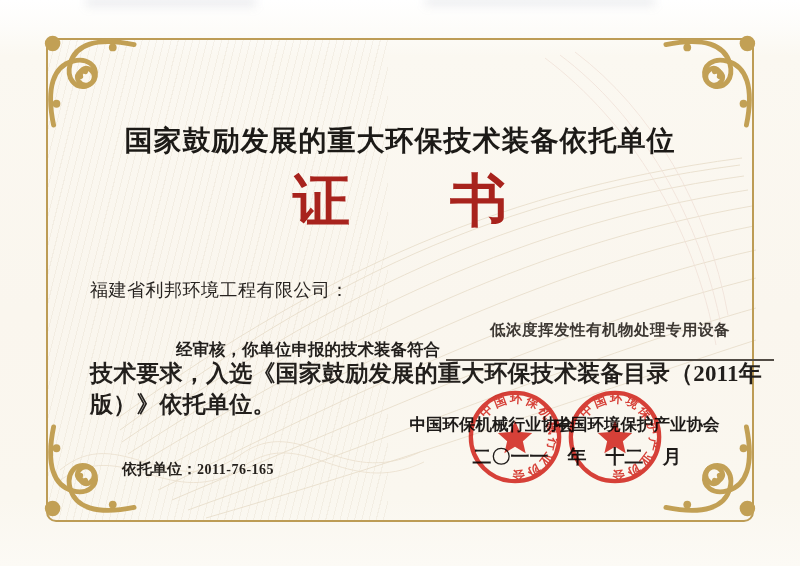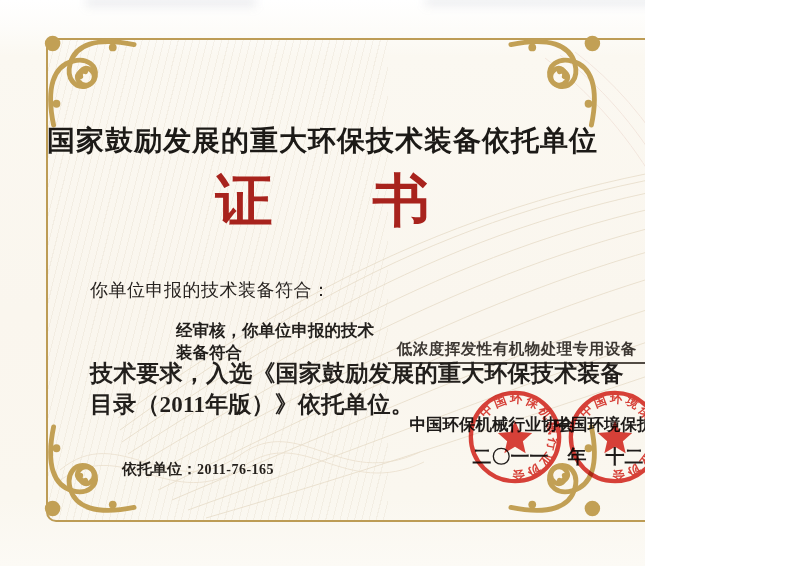--- a/index.html
+++ b/index.html
@@ -1,17 +1,17 @@
 <!DOCTYPE html>
 <html><head>
 <meta charset="utf-8">
 <style>
   html,body{margin:0;padding:0;background:#ffffff;}
   .scan{
-    position:relative;width:645px;height:566px;overflow:hidden;
+    position:relative;width:800px;height:566px;overflow:hidden;
     font-family:"Liberation Serif","DejaVu Serif",serif;
     background:linear-gradient(180deg,#ffffff 0%,#fdfcf9 5%,#fbf8f1 10%,#faf6ee 55%,#faf7ef 88%,#fcfaf5 100%);
   }
   
   .smudge{position:absolute;background:rgba(125,135,155,.14);filter:blur(5px);}
   .smudge.s1{left:86px;top:-3px;width:170px;height:10px;}
   .smudge.s2{left:425px;top:-3px;width:230px;height:9px;}
 
   
   .hatch{
@@ -43,21 +43,21 @@
   }
   .company{
     position:absolute;left:90px;top:278px;font-size:18px;color:#272320;letter-spacing:.5px;
   }
   .clause1{
     position:absolute;left:128px;top:320px;display:flex;align-items:flex-end;
     font-size:16.5px;font-weight:700;color:#221f1c;margin-left:48px;
   }
   .blank-field{
     width:328px;margin-left:6px;border-bottom:2px solid #514b44;text-align:center;
-    font-size:15.5px;font-weight:600;color:#3d3833;padding-bottom:2px;letter-spacing:.5px;
+    font-size:15.5px;font-weight:600;color:#3d3833;padding-bottom:18px;letter-spacing:.5px;
   }
   .clause2{
     position:absolute;left:90px;top:358px;font-size:23px;font-weight:700;color:#221f1c;letter-spacing:.2px;
   }
   .org{position:absolute;top:414px;font-size:16.5px;font-weight:700;color:#1e1b19;white-space:nowrap;}
   .org.left{left:492px;transform:translateX(-50%);}
   .org.right{left:637px;transform:translateX(-50%);}
   .dateline{
     position:absolute;left:577px;top:444px;transform:translateX(-50%);
     font-size:19px;font-weight:700;color:#1e1b19;white-space:nowrap;
@@ -131,21 +131,21 @@
   <svg class="corn br">
       <use href="#corner-orn"></use>
     </svg>
 
   <div class="title">国家鼓励发展的重大环保技术装备依托单位</div>
   <div class="certword">
     <span>证</span>
     <span>书</span>
   </div>
 
-  <div class="company">你单位申报的技术装备符合：</div>
+  <div class="company">福建省利邦环境工程有限公司：</div>
   <div class="clause1">
     <span>经审核，你单位申报的技术装备符合</span>
     <span class="blank-field">低浓度挥发性有机物处理专用设备</span>
   </div>
   <div class="clause2">技术要求，入选《国家鼓励发展的重大环保技术装备目录（2011年版）》依托单位。</div>
 
   <div class="org left">中国环保机械行业协会</div>
   <div class="org right">中国环境保护产业协会</div>
   <div class="dateline">二〇一一　年　十二　月</div>
 

